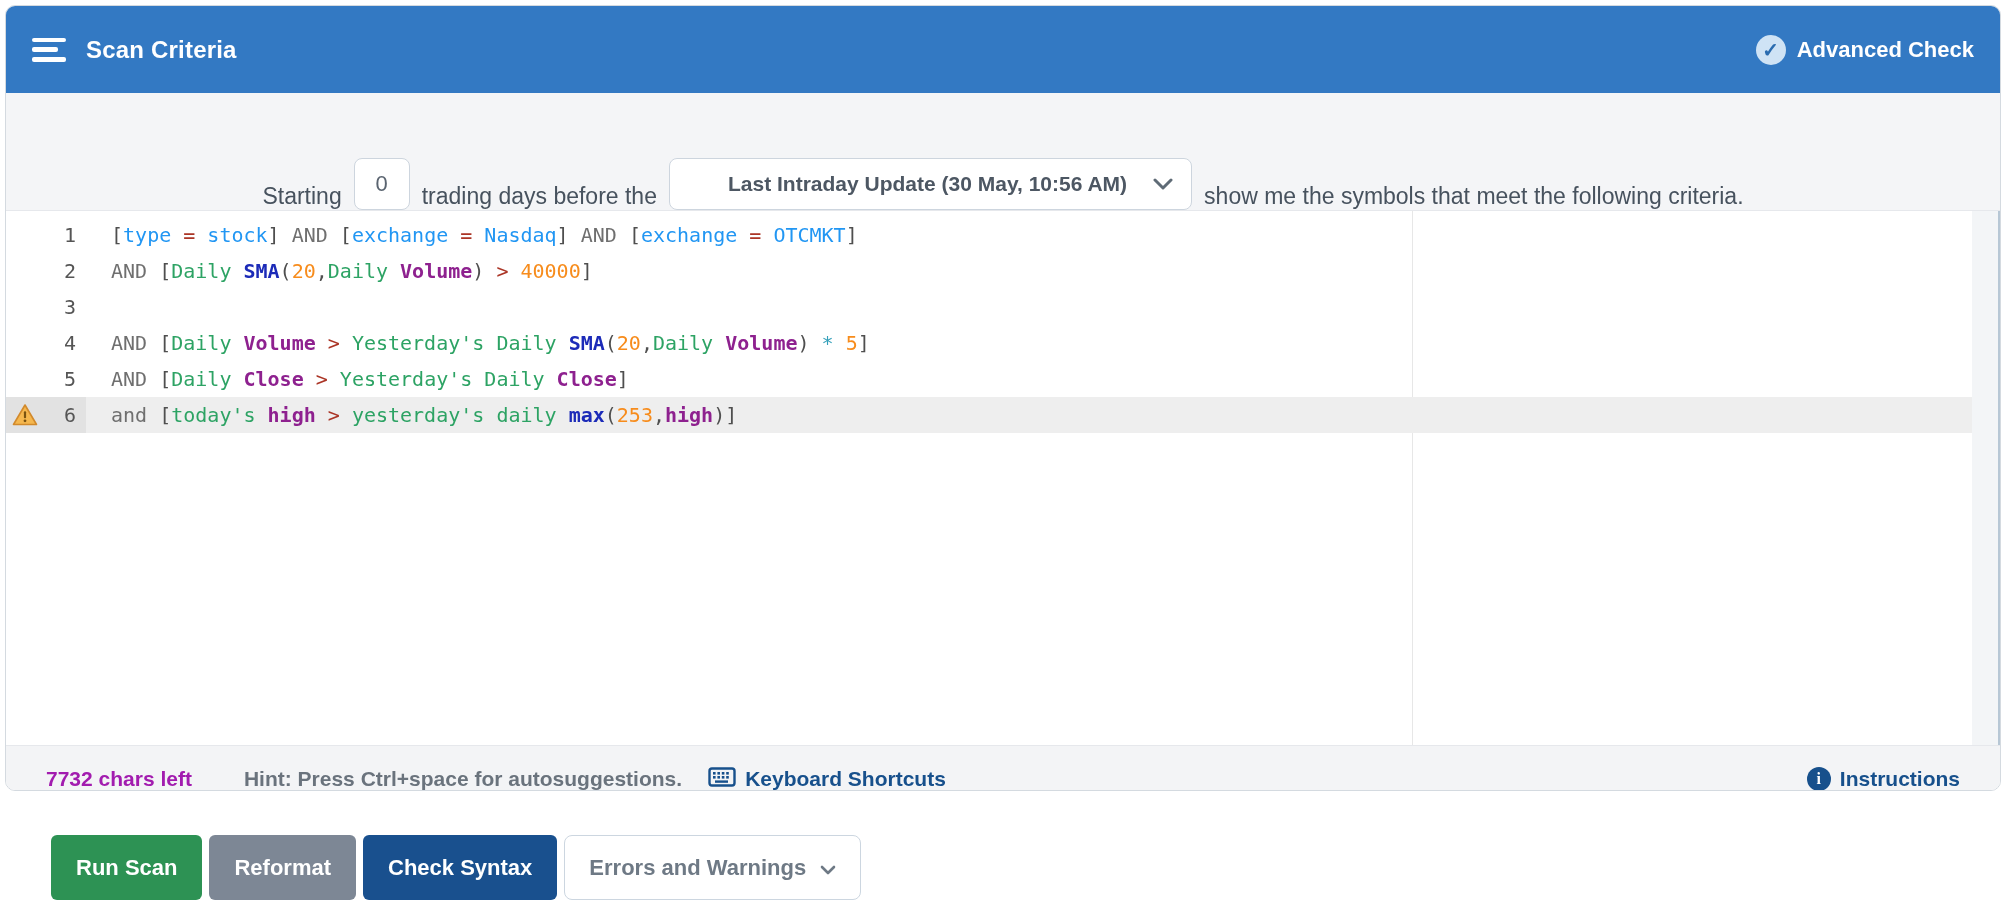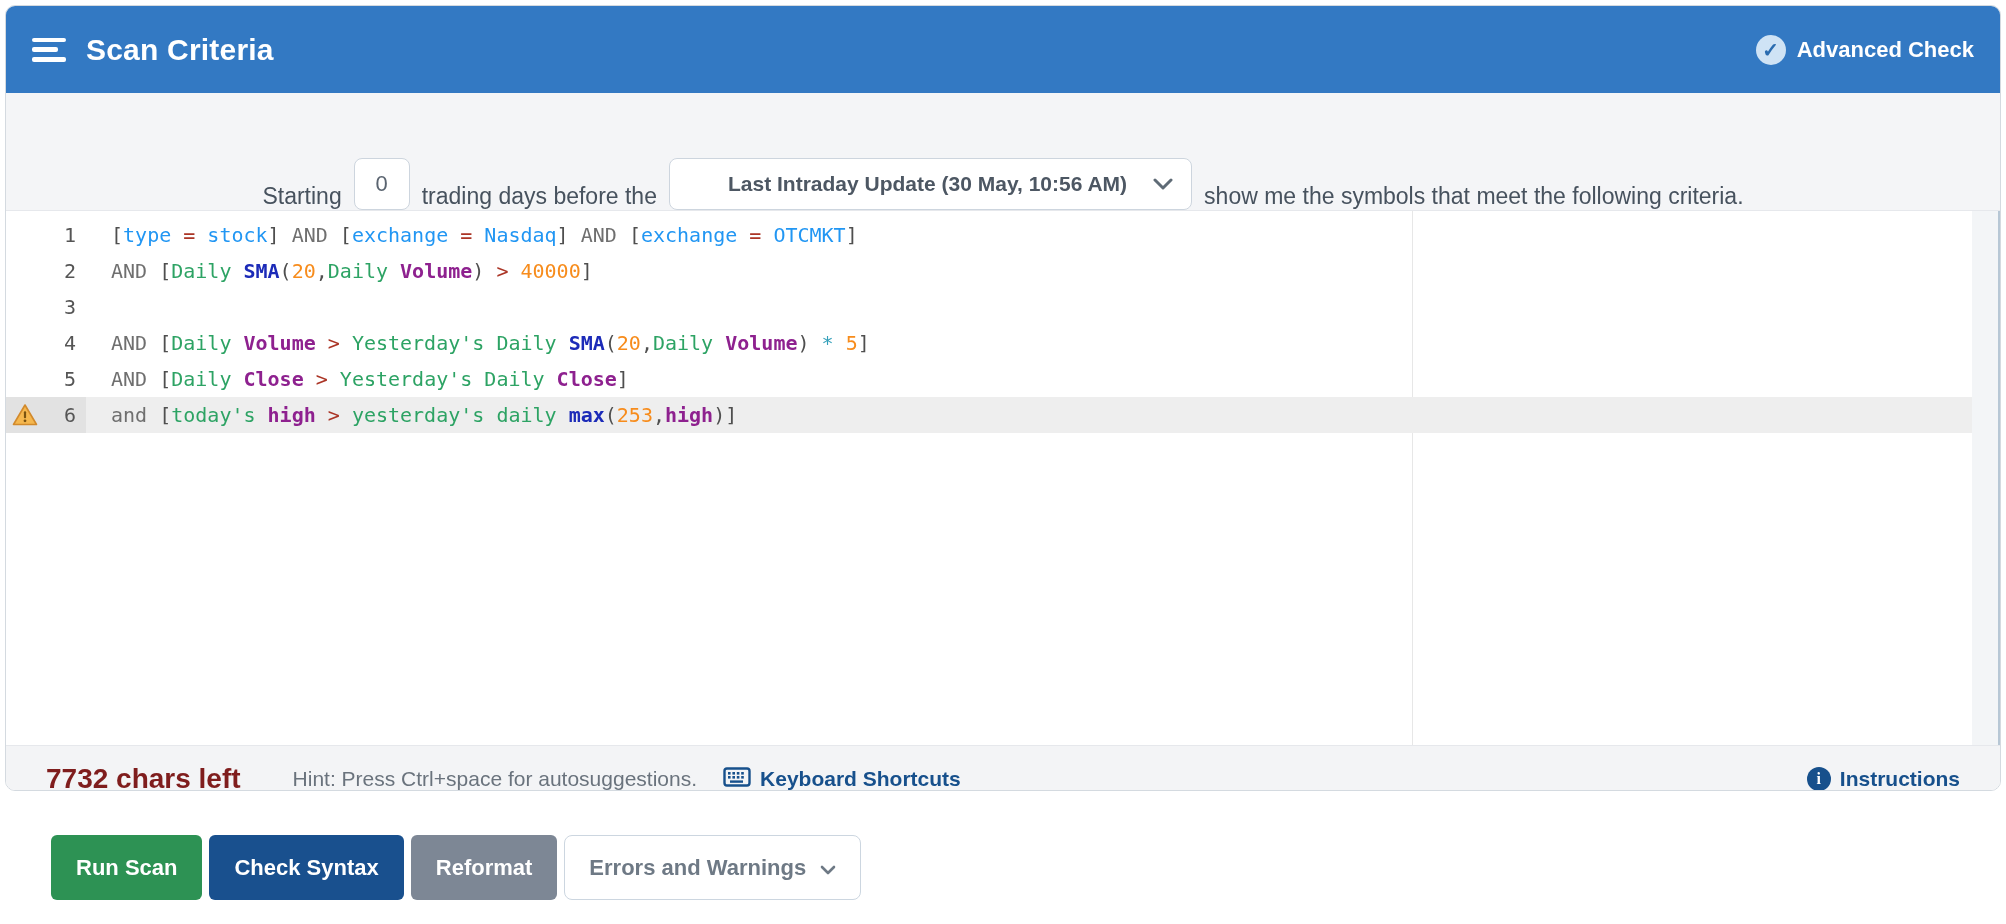--- a/index.html
+++ b/index.html
@@ -32,21 +32,21 @@
   .panel{position:absolute;left:5px;top:5px;width:1996px;height:786px;
     border:1px solid var(--panel-border);border-radius:10px;overflow:hidden;background:#fff;}
 
   
   .hdr{height:87px;background:var(--header-bg);display:flex;align-items:center;padding:0 26px;}
   .burger{width:34px;height:24px;display:flex;flex-direction:column;justify-content:space-between;margin-right:20px;cursor:pointer;}
   .burger i{display:block;height:4.5px;background:#fff;border-radius:2px;}
   .burger i:nth-child(1){width:34px;}
   .burger i:nth-child(2){width:26px;}
   .burger i:nth-child(3){width:34px;}
-  .hdr-title{color:#fff;font-size:30px;font-weight:bold;letter-spacing:.2px;}
+  .hdr-title{color:#fff;font-size:24px;font-weight:bold;letter-spacing:.2px;}
   .hdr-right{margin-left:auto;display:flex;align-items:center;gap:11px;cursor:pointer;}
   .check-circle{width:30px;height:30px;border-radius:50%;background:#cfe3f5;color:#2a6cb0;
     display:flex;align-items:center;justify-content:center;font-size:20px;font-weight:bold;}
   .hdr-adv{color:#fff;font-size:22px;font-weight:bold;}
 
   
   .controls{height:118px;background:var(--controls-bg);display:flex;align-items:flex-end;justify-content:center;
     gap:12px;font-size:23px;color:var(--slate);border-bottom:1px solid #e6e8ec;}
   .num-input{width:56px;height:52px;border:1.5px solid #cdd5de;border-radius:8px;background:#fff;
     text-align:center;font-size:22px;color:#5a6470;font-family:"Liberation Sans",sans-serif;}
@@ -73,22 +73,22 @@
   .tk-attr{color:var(--tk-attr);}
   .tk-op{color:var(--tk-op);}
   .tk-grn{color:var(--tk-grn);}
   .tk-fn{color:var(--tk-fn);font-weight:bold;}
   .tk-prm{color:var(--tk-prm);font-weight:bold;}
   .tk-num{color:var(--tk-num);}
   .tk-star{color:var(--tk-star);}
 
   
   .pfoot{height:67px;background:var(--footer-bg);display:flex;align-items:center;padding:0 40px;border-top:1px solid #e6e8ec;}
-  .chars-left{color:#7f1d1d;font-size:28px;font-weight:bold;margin-right:52px;}
-  .hint{color:var(--muted);font-size:21px;font-weight:normal;}
+  .chars-left{color:#a21caf;font-size:21px;font-weight:bold;margin-right:52px;}
+  .hint{color:var(--muted);font-size:21px;font-weight:bold;}
   .kb-link{display:flex;align-items:center;gap:9px;margin-left:26px;color:var(--link-navy);
     font-size:21px;font-weight:bold;cursor:pointer;}
   .instr-link{margin-left:auto;display:flex;align-items:center;gap:9px;color:var(--link-navy);
     font-size:21px;font-weight:bold;cursor:pointer;}
   .info-circle{width:24px;height:24px;border-radius:50%;background:var(--link-navy);color:#fff;
     display:flex;align-items:center;justify-content:center;font-size:16px;font-weight:bold;font-family:"Liberation Serif",serif;}
 
   
   .actions{position:absolute;left:5px;top:835px;width:1996px;height:65px;display:flex;gap:7px;margin-left:46px;}
   .btn{height:65px;border:none;border-radius:6px;font-family:"Liberation Sans",sans-serif;
@@ -191,22 +191,22 @@
       </span>
       <span class="instr-link">
         <span class="info-circle">i</span>
         <span>Instructions</span>
       </span>
     </div>
   </div>
 
   <div class="actions">
     <button class="btn btn-run">Run Scan</button>
+    <button class="btn btn-reformat">Reformat</button>
     <button class="btn btn-check">Check Syntax</button>
-    <button class="btn btn-reformat">Reformat</button>
     <button class="btn btn-errors">
       <span>Errors and Warnings</span>
       <span>
         <svg width="16" height="10" viewBox="0 0 16 10">
             <polyline points="2,2 8,8 14,2" fill="none" stroke="#6e7985" stroke-width="2.6" stroke-linecap="round" stroke-linejoin="round"></polyline>
           </svg>
       </span>
     </button>
   </div>
 </div>

